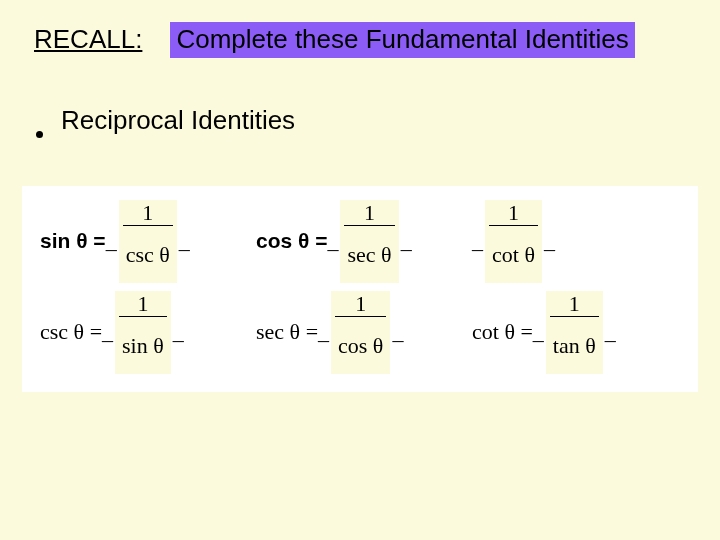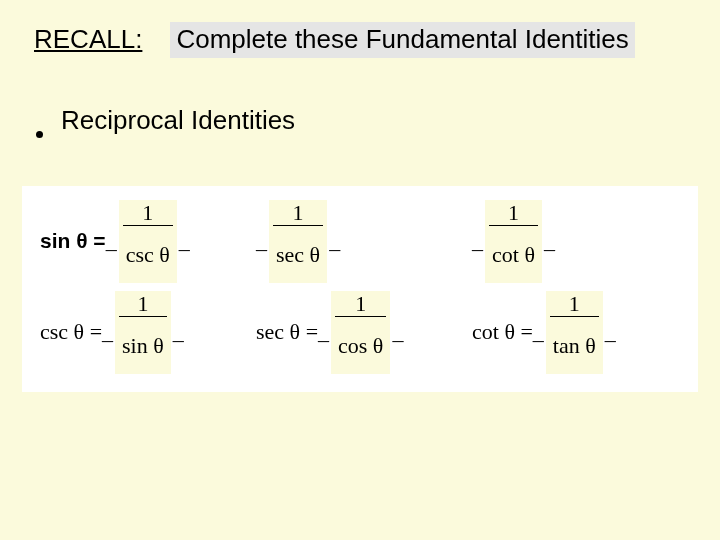--- a/index.html
+++ b/index.html
@@ -28,21 +28,21 @@
   .recall-label {
     font-size: 26px;
     padding: 1px 6px 2px 6px;
     background: #fbfadc;
     text-decoration: underline;
     line-height: 1.25;
   }
   .title-text {
     font-size: 26px;
     padding: 1px 6px 2px 6px;
-    background: #e5e5e5;
+    background: #8b5cf6;
     line-height: 1.25;
   }
   .bullet-row {
     display: flex;
     align-items: flex-end;
     gap: 12px;
     margin-top: 46px;
     margin-left: 8px;
   }
   .bullet-dot {
@@ -148,20 +148,21 @@
           <span class="frac">
             <span class="num">1</span>
             <span class="bar"></span>
             <span class="den"><span>csc θ</span></span>
           </span>
         </span>
         <span class="fill-post">_</span>
       </div>
 
       <div class="eq">
+        <span class="lhs">cos θ = </span>
         <span class="fill-pre">_</span>
         <span class="frac-wrap">
           <span class="frac">
             <span class="num">1</span>
             <span class="bar"></span>
             <span class="den"><span>sec θ</span></span>
           </span>
         </span>
         <span class="fill-post">_</span>
       </div>

